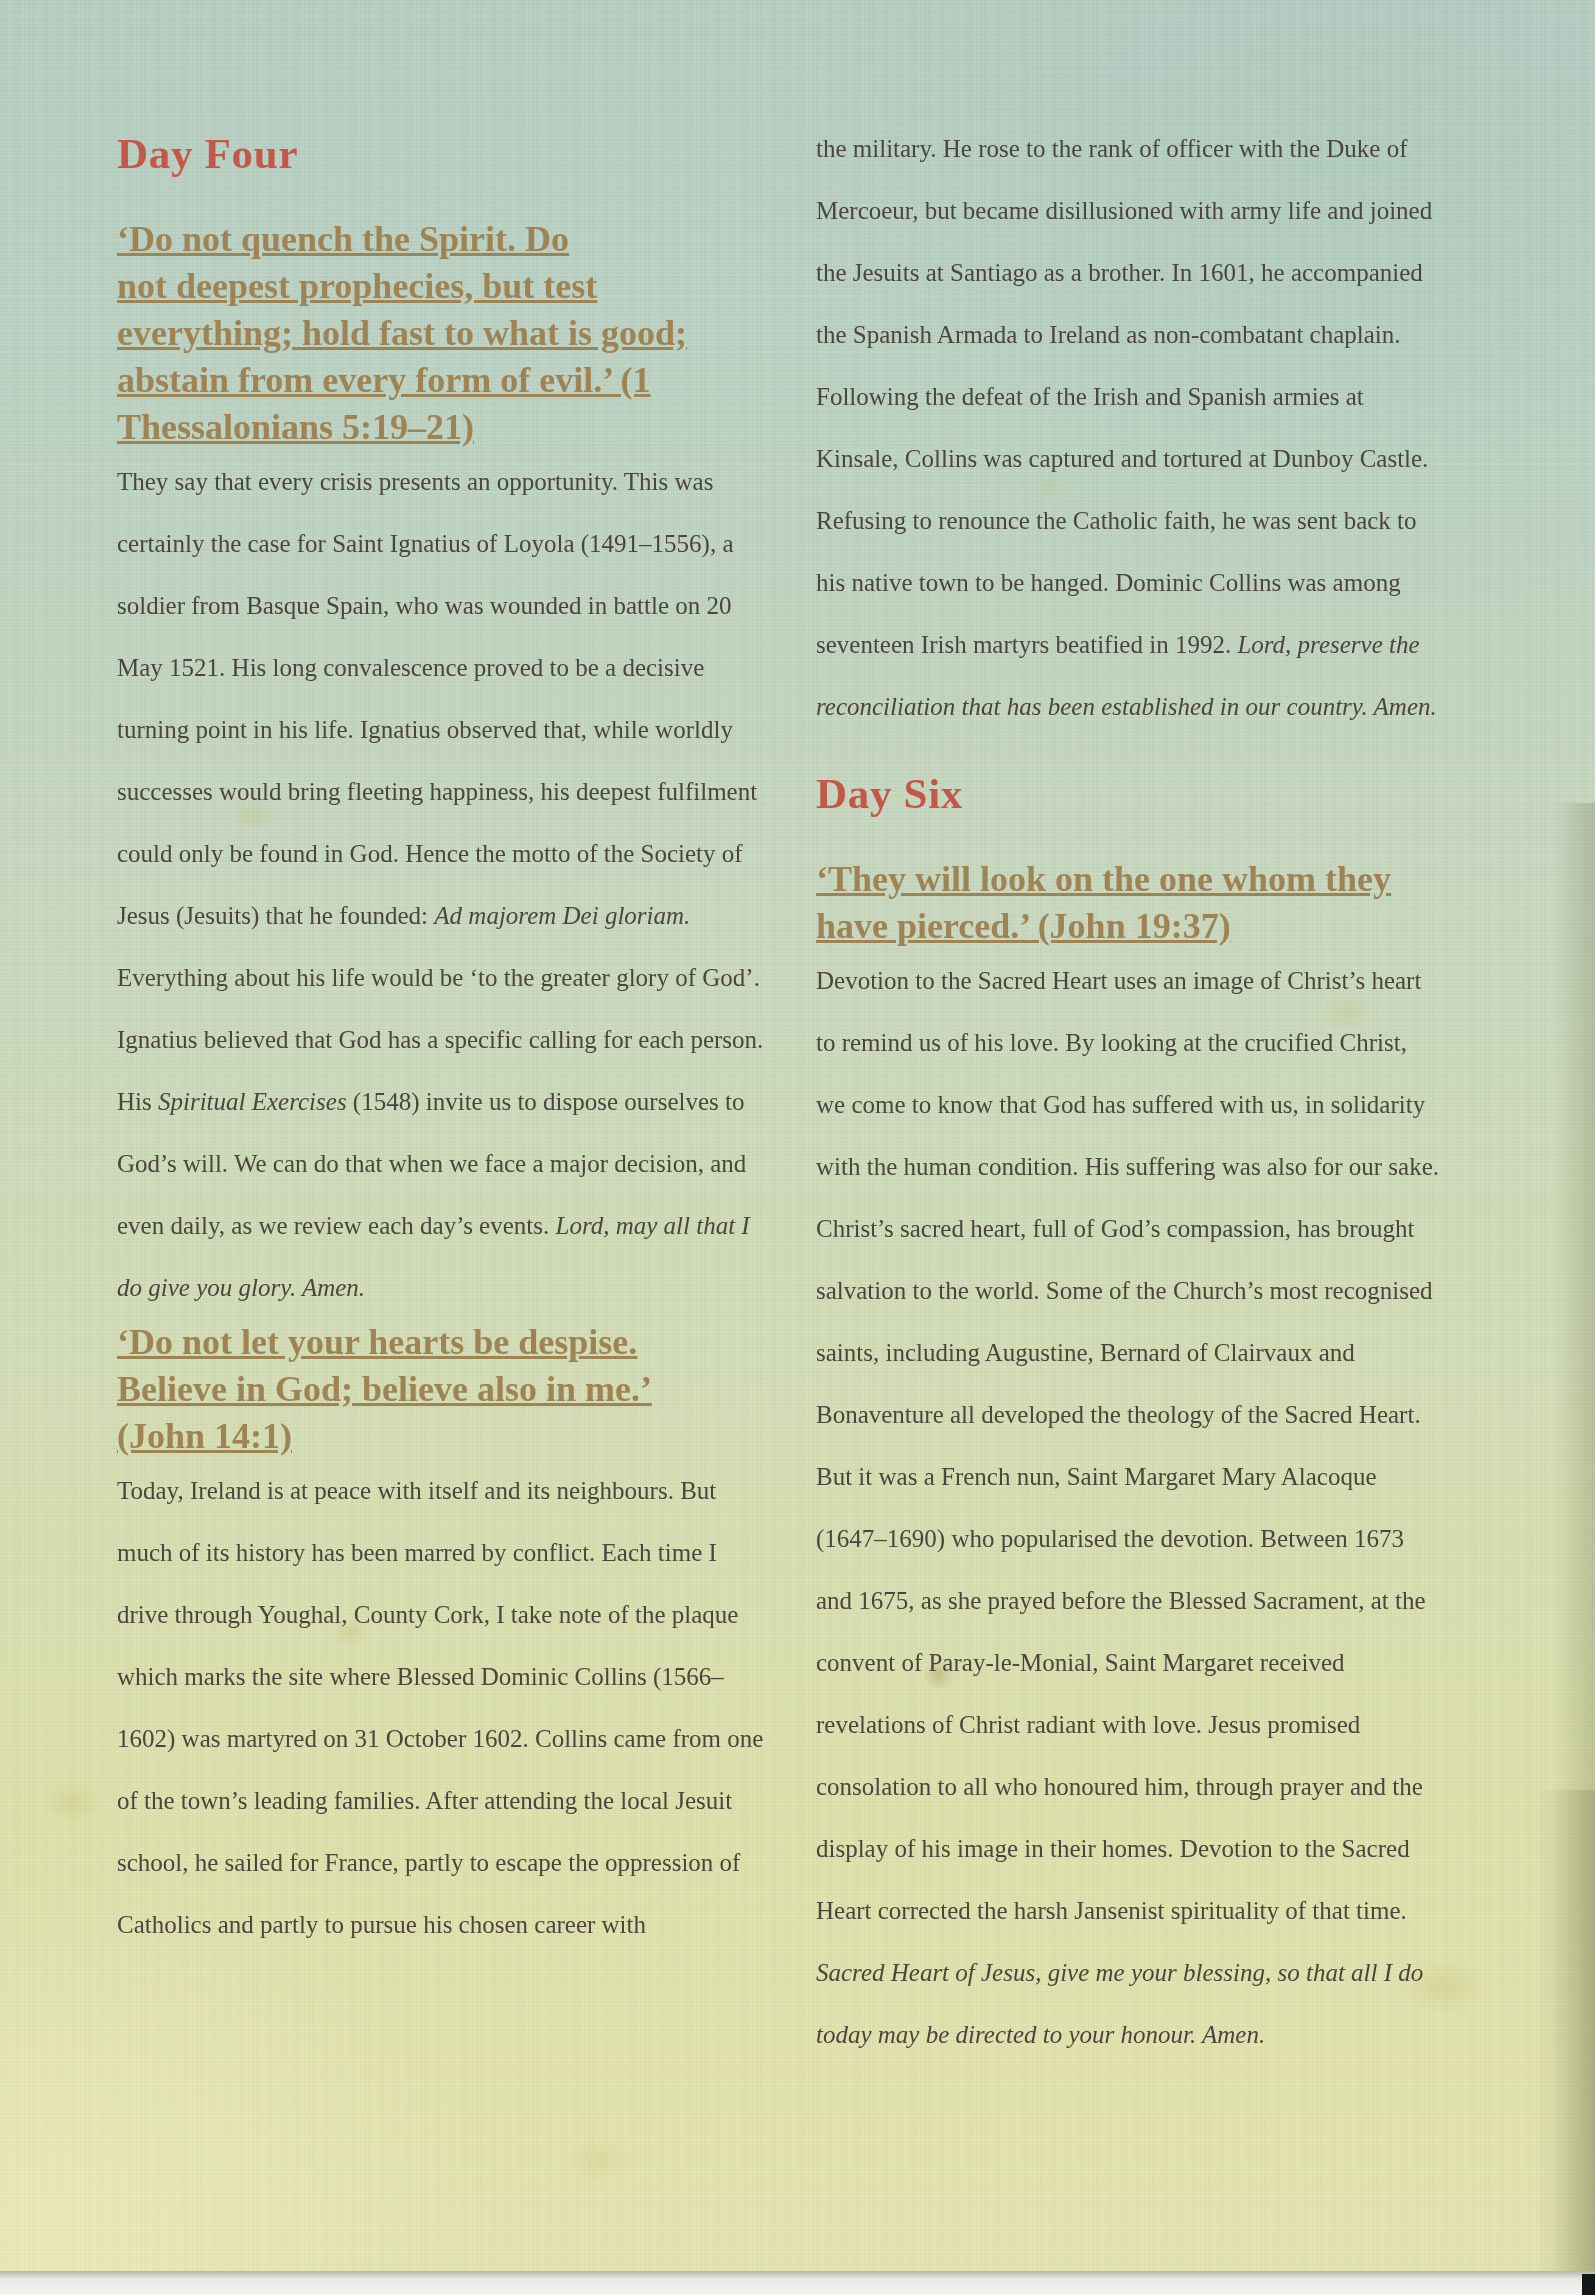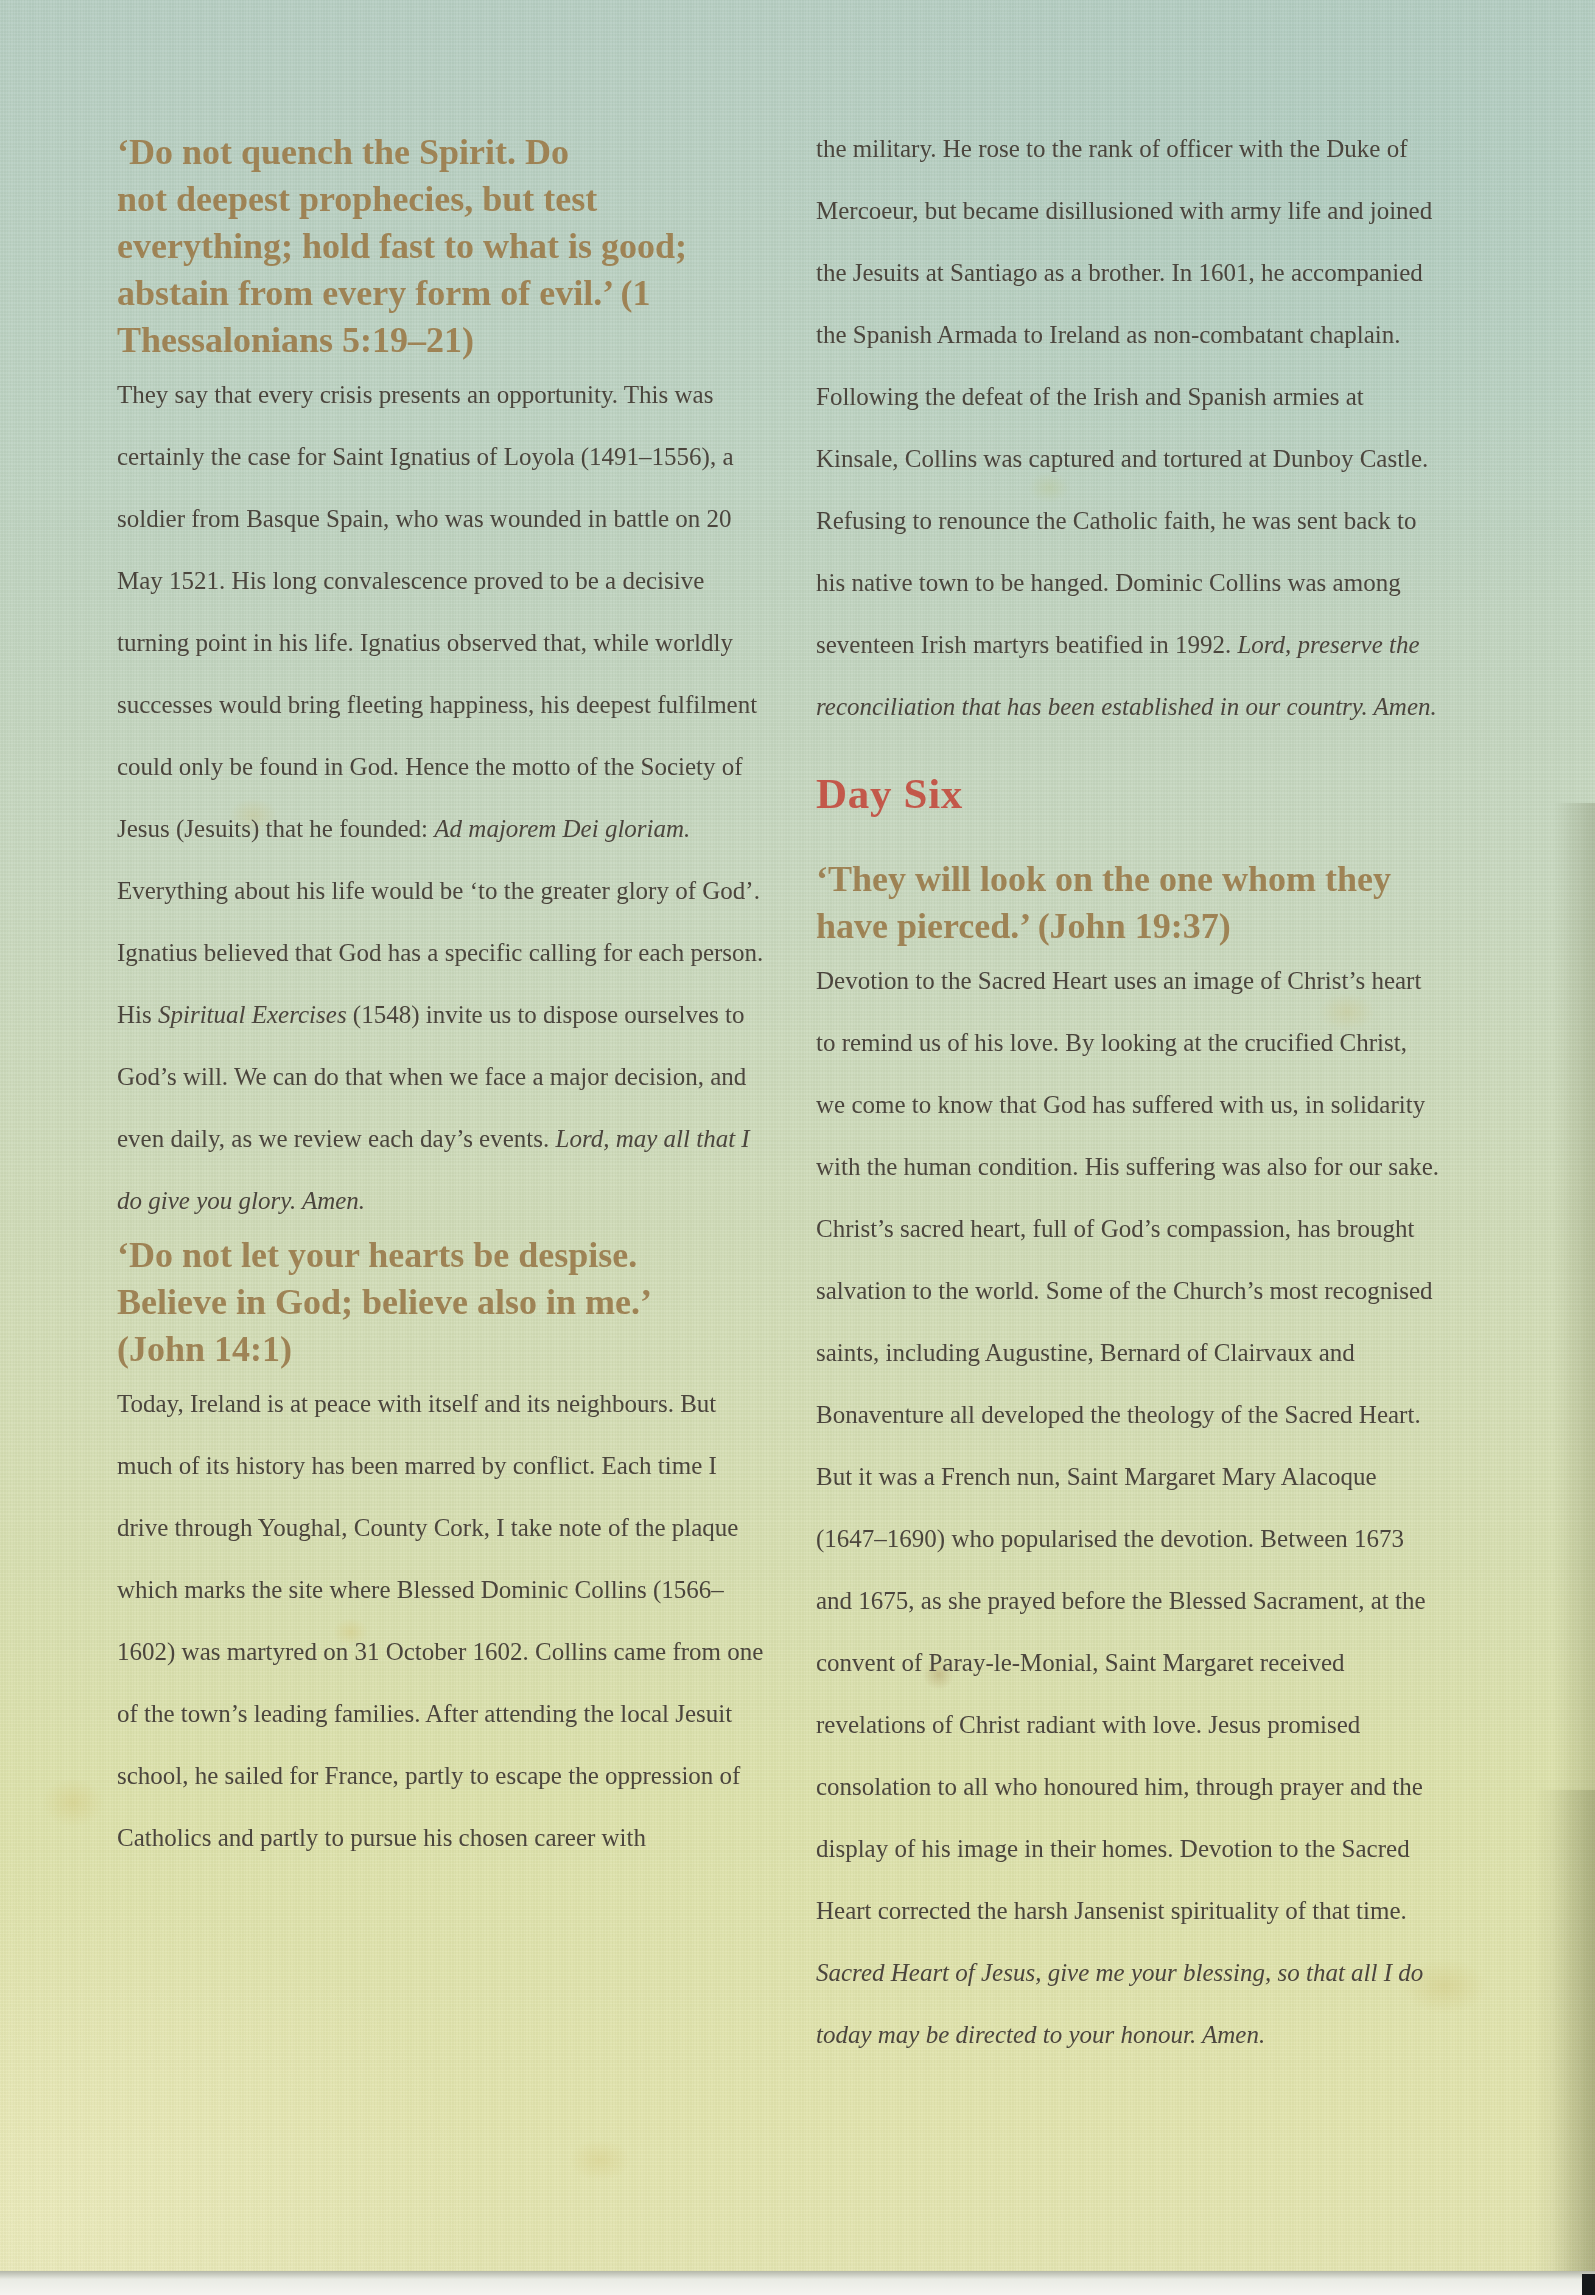--- a/index.html
+++ b/index.html
@@ -28,21 +28,21 @@
   .col{position:absolute;}
   .col-left{left:117px;top:129px;width:649px;}
   .col-right{left:816px;top:118px;width:625px;}
   h2.day-heading{
     font-size:43px;line-height:50px;margin:0 0 37px 0;
     font-weight:bold;color:var(--heading);letter-spacing:0.7px;
   }
   h2.day-heading.after-text{margin-top:31px;}
   p.scripture-quote{
     font-size:36px;line-height:47px;margin:0;
-    font-weight:bold;color:var(--quote);
+    font-weight:bold;color:var(--quote);text-decoration:underline;
   }
   p.body-paragraph{
     font-size:25px;line-height:62px;margin:0;
     color:var(--body);
   }
   .b{font-weight:normal;}
   .i{font-style:italic;}
   .stain{position:absolute;border-radius:50%;pointer-events:none;}
   .right-edge-shade{
     position:absolute;right:0;top:35%;bottom:23.6px;width:42px;pointer-events:none;
@@ -68,20 +68,21 @@
   <div class="stain" style="left:229px;top:798px;width:49px;height:35px;background:radial-gradient(closest-side,rgba(196,168,72,0.18),rgba(196,168,72,0))"></div>
   <div class="stain" style="left:42px;top:1778px;width:62px;height:49px;background:radial-gradient(closest-side,rgba(200,170,70,0.20),rgba(200,170,70,0))"></div>
   <div class="stain" style="left:333px;top:1618px;width:35px;height:28px;background:radial-gradient(closest-side,rgba(205,175,75,0.22),rgba(205,175,75,0))"></div>
   <div class="stain" style="left:923px;top:1659px;width:31px;height:31px;background:radial-gradient(closest-side,rgba(150,110,50,0.28),rgba(150,110,50,0))"></div>
   <div class="stain" style="left:1319px;top:993px;width:56px;height:38px;background:radial-gradient(closest-side,rgba(196,168,72,0.16),rgba(196,168,72,0))"></div>
   <div class="stain" style="left:1403px;top:1958px;width:83px;height:56px;background:radial-gradient(closest-side,rgba(190,165,70,0.20),rgba(190,165,70,0))"></div>
   <div class="stain" style="left:569px;top:2139px;width:62px;height:42px;background:radial-gradient(closest-side,rgba(200,175,80,0.20),rgba(200,175,80,0))"></div>
   <div class="stain" style="left:1028px;top:472px;width:42px;height:31px;background:radial-gradient(closest-side,rgba(180,190,120,0.25),rgba(180,190,120,0))"></div>
 
   <div class="col col-left">
+      <h2 class="day-heading">Day Four</h2>
       <p class="scripture-quote"><span>‘Do not quench the Spirit. Do</span><br><span>not deepest prophecies, but test</span><br><span>everything; hold fast to what is good;</span><br><span>abstain from every form of evil.’ (1</span><br><span>Thessalonians 5:19–21)</span></p>
       <p class="body-paragraph"><span>They say that every crisis presents an opportunity. This was certainly the case for </span><span class="b">Saint Ignatius of Loyola</span><span> (1491–1556), a soldier from Basque Spain, who was wounded in battle on 20 May 1521. His long convalescence proved to be a decisive turning point in his life. Ignatius observed that, while worldly successes would bring fleeting happiness, his deepest fulfilment could only be found in God. Hence the motto of the Society of Jesus (Jesuits) that he founded: </span><span class="i">Ad majorem Dei gloriam.</span><span> Everything about his life would be ‘to the greater glory of God’. Ignatius believed that God has a specific calling for each person. His </span><span class="i">Spiritual Exercises</span><span> (1548) invite us to dispose ourselves to God’s will. We can do that when we face a major decision, and even daily, as we review each day’s events. </span><span class="i">Lord, may all that I do give you glory. Amen.</span></p>
       <p class="scripture-quote"><span>‘Do not let your hearts be despise.</span><br><span>Believe in God; believe also in me.’</span><br><span>(John 14:1)</span></p>
       <p class="body-paragraph"><span>Today, Ireland is at peace with itself and its neighbours. But much of its history has been marred by conflict. Each time I drive through Youghal, County Cork, I take note of the plaque which marks the site where </span><span class="b">Blessed Dominic Collins</span><span> (1566–1602) was martyred on 31 October 1602. Collins came from one of the town’s leading families. After attending the local Jesuit school, he sailed for France, partly to escape the oppression of Catholics and partly to pursue his chosen career with</span></p>
     </div>
   <div class="col col-right">
       <p class="body-paragraph"><span>the military. He rose to the rank of officer with the Duke of Mercoeur, but became disillusioned with army life and joined the Jesuits at Santiago as a brother. In 1601, he accompanied the Spanish Armada to Ireland as non-combatant chaplain. Following the defeat of the Irish and Spanish armies at Kinsale, Collins was captured and tortured at Dunboy Castle. Refusing to renounce the Catholic faith, he was sent back to his native town to be hanged. Dominic Collins was among seventeen Irish martyrs beatified in 1992. </span><span class="i">Lord, preserve the reconciliation that has been established in our country. Amen.</span></p>
       <h2 class="day-heading after-text">Day Six</h2>
       <p class="scripture-quote"><span>‘They will look on the one whom they</span><br><span>have pierced.’ (John 19:37)</span></p>
       <p class="body-paragraph"><span>Devotion to the Sacred Heart uses an image of Christ’s heart to remind us of his love. By looking at the crucified Christ, we come to know that God has suffered with us, in solidarity with the human condition. His suffering was also for our sake. Christ’s sacred heart, full of God’s compassion, has brought salvation to the world. Some of the Church’s most recognised saints, including Augustine, Bernard of Clairvaux and Bonaventure all developed the theology of the Sacred Heart. But it was a French nun, </span><span class="b">Saint Margaret Mary Alacoque</span><span> (1647–1690) who popularised the devotion. Between 1673 and 1675, as she prayed before the Blessed Sacrament, at the convent of Paray-le-Monial, Saint Margaret received revelations of Christ radiant with love. Jesus promised consolation to all who honoured him, through prayer and the display of his image in their homes. Devotion to the Sacred Heart corrected the harsh Jansenist spirituality of that time. </span><span class="i">Sacred Heart of Jesus, give me your blessing, so that all I do today may be directed to your honour. Amen.</span></p>

